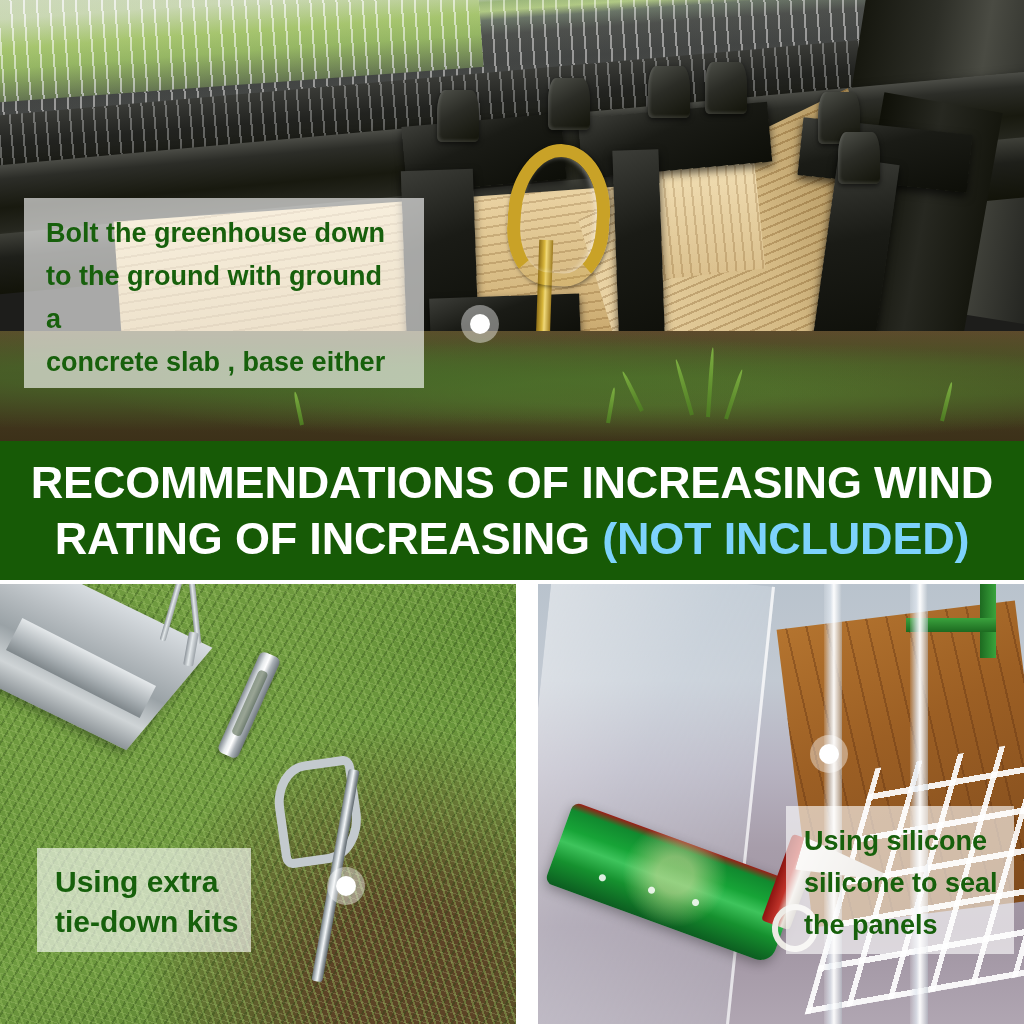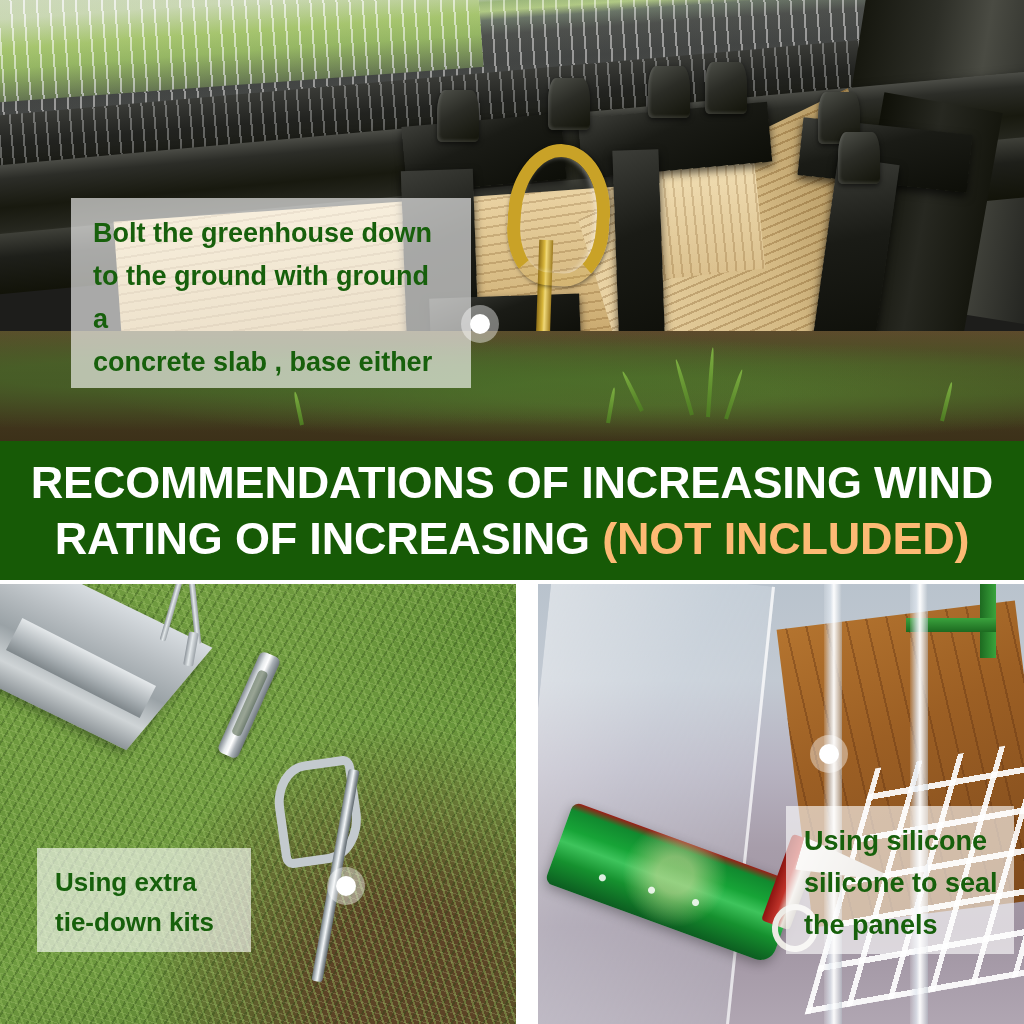--- a/index.html
+++ b/index.html
@@ -193,21 +193,21 @@
     color: #ffffff;
     font-family: "Liberation Sans", sans-serif;
     font-weight: bold;
     font-size: 45px;
     line-height: 56px;
     letter-spacing: -0.2px;
     white-space: nowrap;
     text-align: center;
   }
   .banner-line .highlight {
-    color: #fdba74;
+    color: #7dd3fc;
   }
 
   
   .photo-bl {
     position: absolute;
     left: 0; top: 584px;
     width: 516px; height: 440px;
     overflow: hidden;
     background:
       radial-gradient(ellipse at 78% 90%, #5c4326 0 14%, rgba(0,0,0,0) 46%),
@@ -385,27 +385,26 @@
     font-weight: bold;
     box-sizing: border-box;
   }
   #caption-top {
     left: 24px; top: 198px;
     width: 400px; height: 190px;
     padding: 14px 20px 0 22px;
     font-size: 27px;
     line-height: 43px;
     background: rgba(255,255,255,0.62);
-    margin-left: 47px;
   }
   #caption-bl {
     left: 37px; top: 848px;
     width: 214px; height: 104px;
     padding: 14px 0 0 18px;
-    font-size: 26px;
+    font-size: 30px;
     line-height: 40px;
     background: rgba(255,255,255,0.62);
   }
   #caption-br {
     left: 786px; top: 806px;
     width: 228px; height: 148px;
     padding: 14px 0 0 18px;
     font-size: 27px;
     line-height: 42px;
     background: rgba(255,255,255,0.62);

